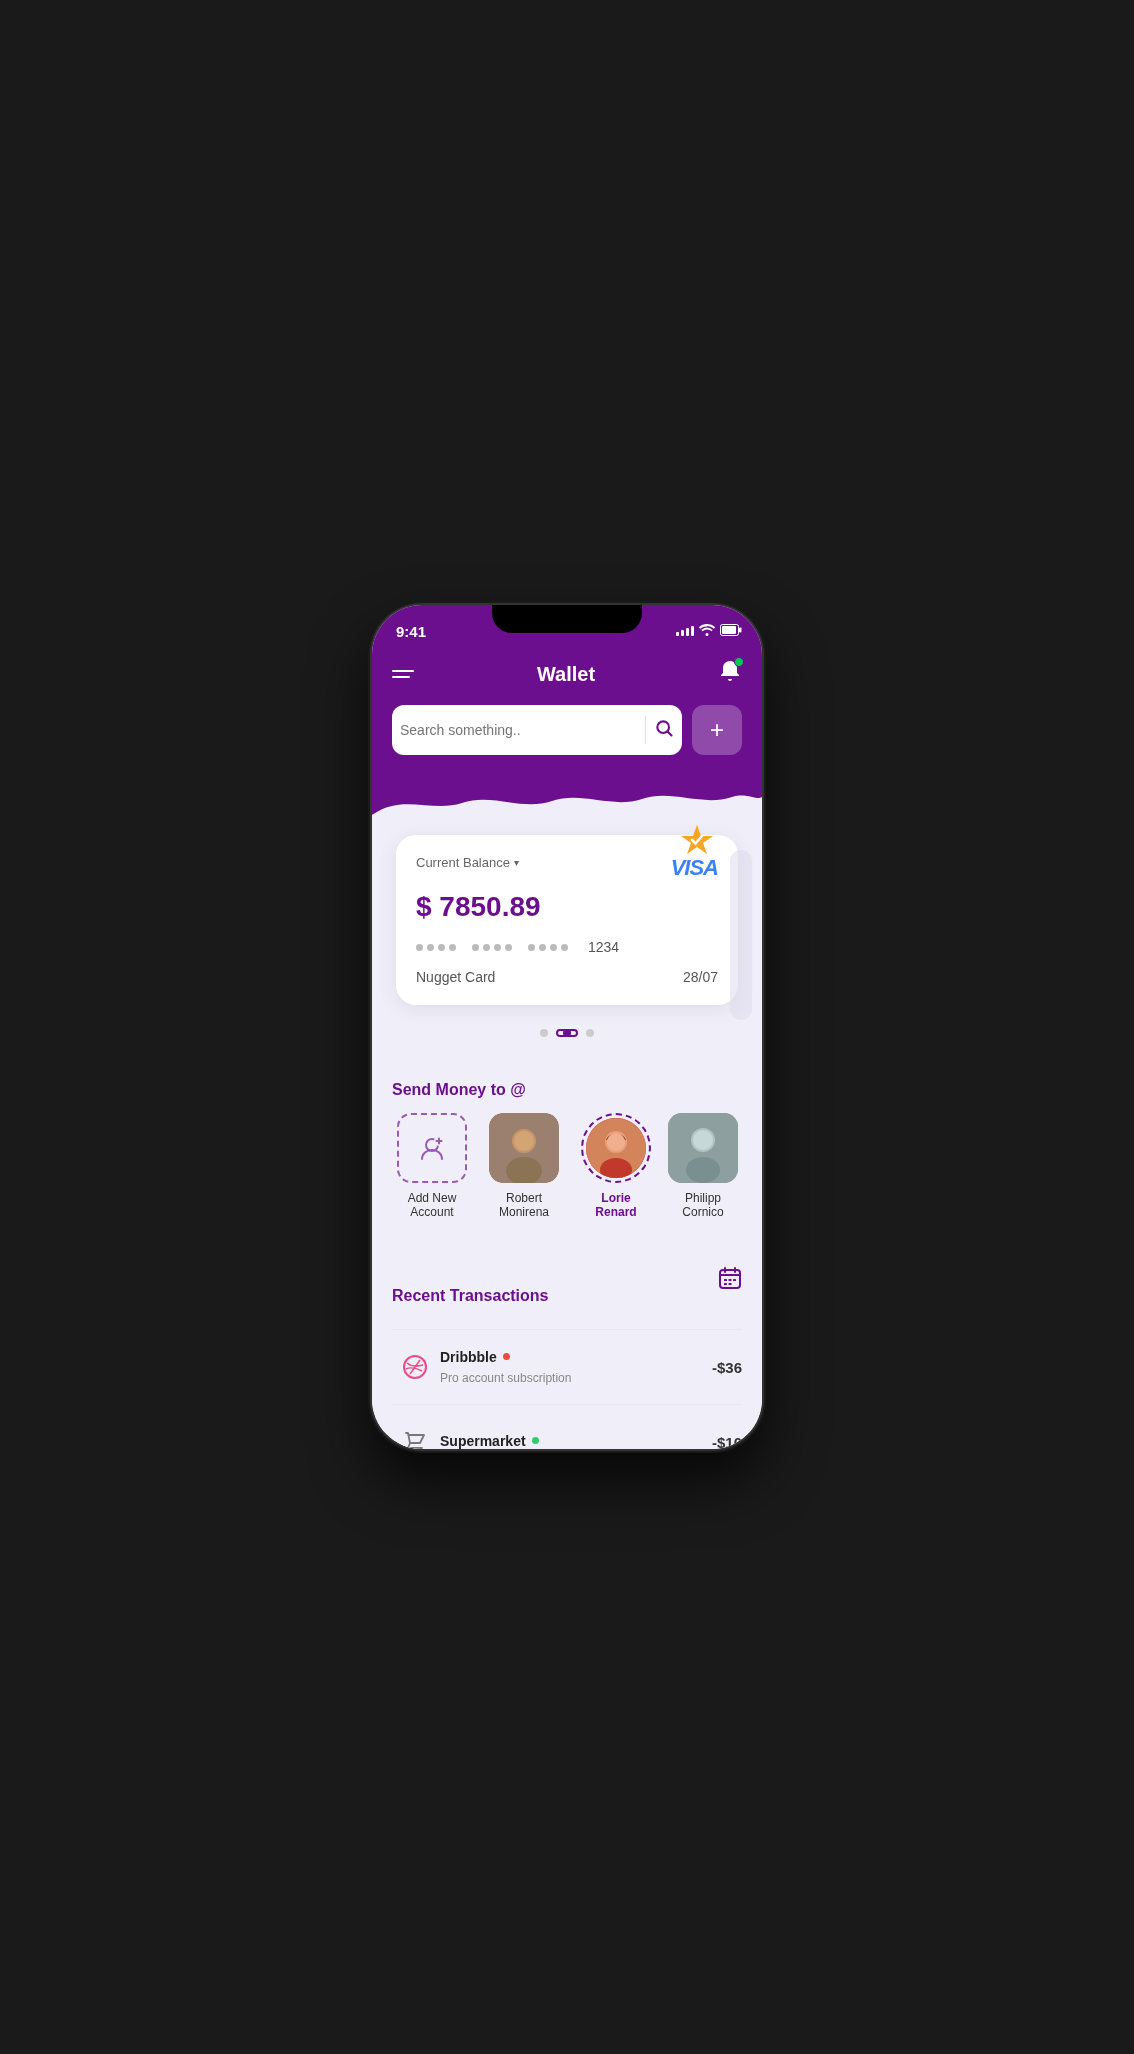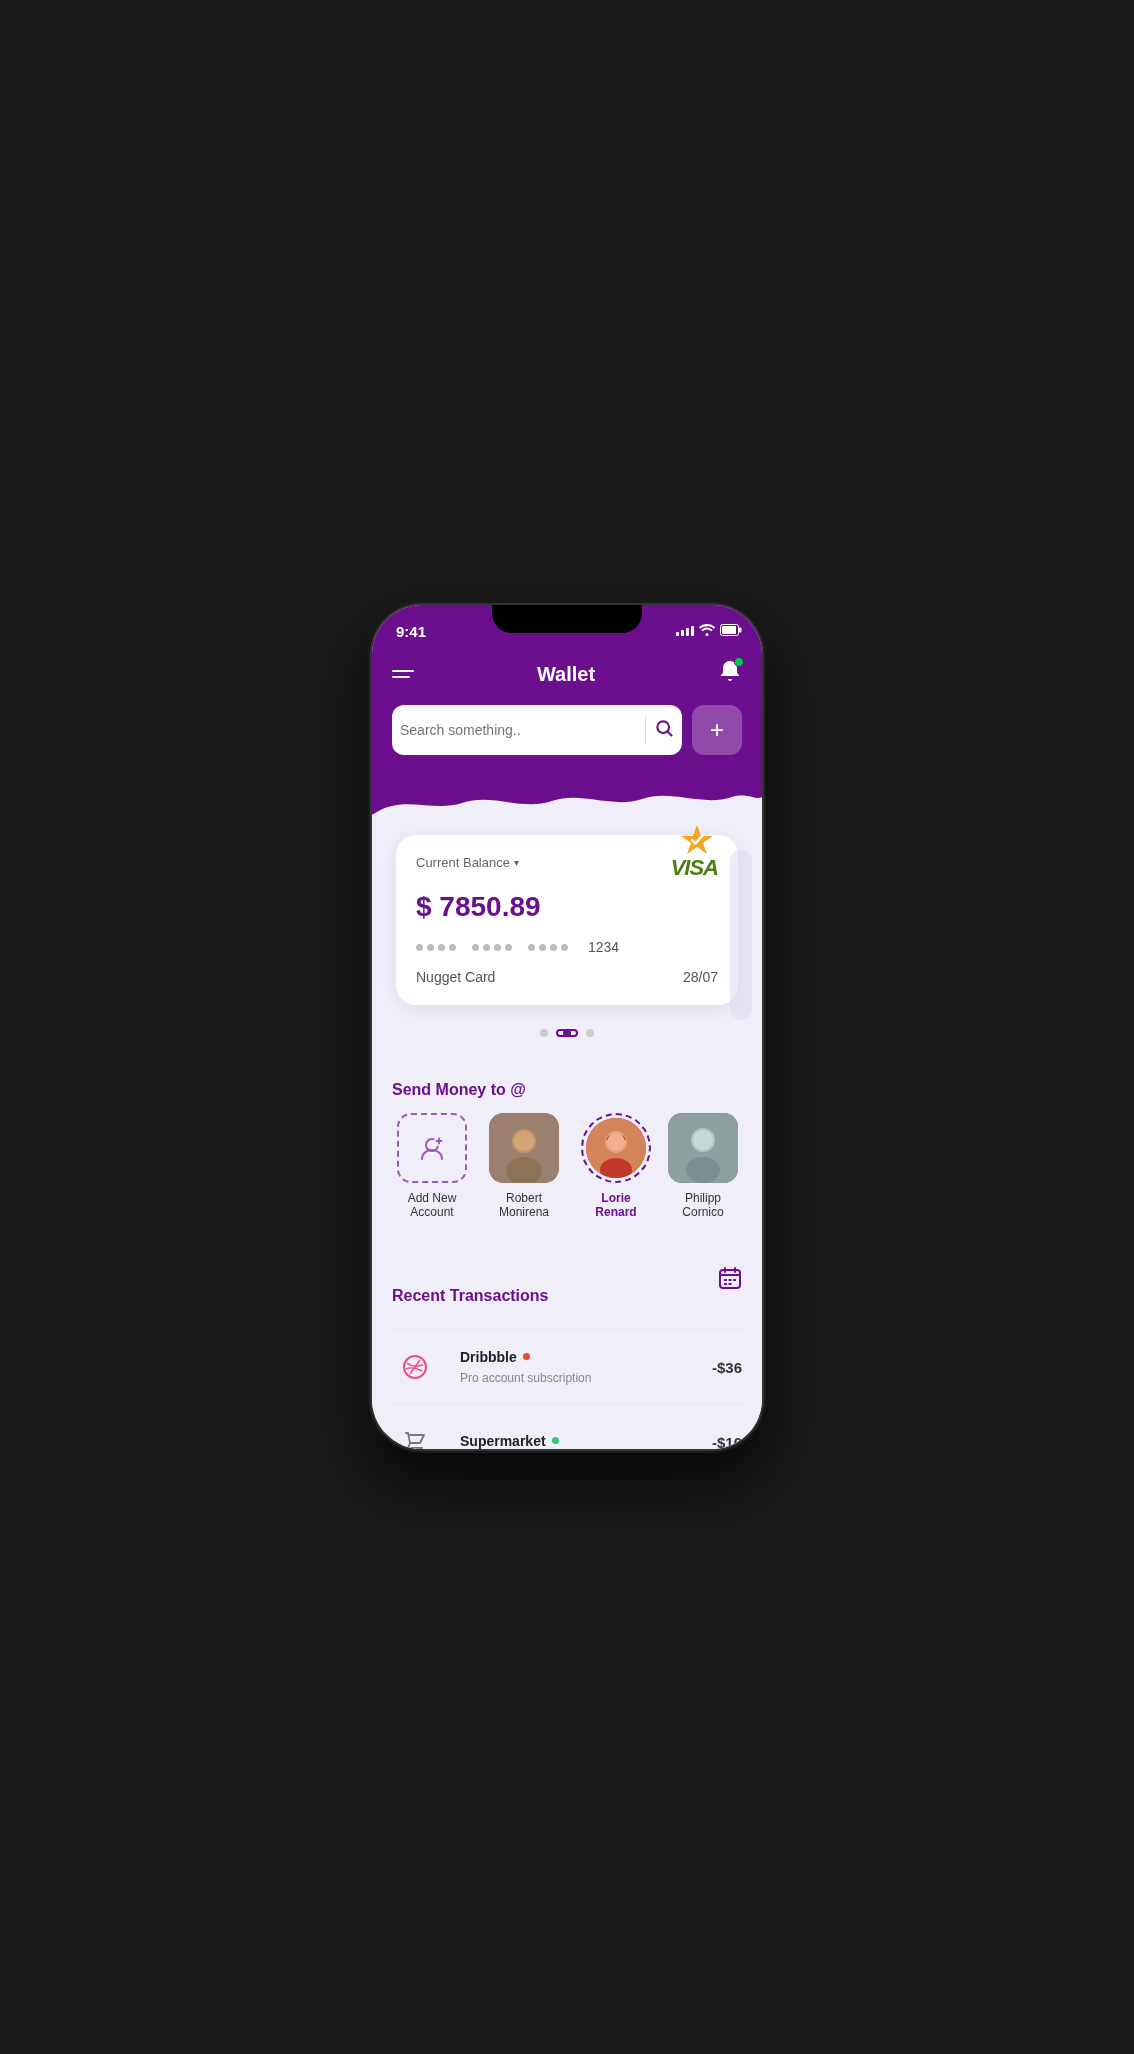--- a/index.html
+++ b/index.html
@@ -196,21 +196,21 @@
       align-items: center;
       gap: 4px;
     }
     .chevron-down {
       font-size: 10px;
       color: #666;
     }
     .visa-logo {
       font-size: 22px;
       font-weight: 900;
-      color: #4d7c0f;
+      color: #3b82f6;
       font-style: italic;
       letter-spacing: -1px;
     }
     .balance-amount {
       font-size: 28px;
       font-weight: 700;
       color: #6b0f8e;
       margin: 10px 0 16px;
     }
     .card-dots-row {
@@ -358,21 +358,21 @@
     .calendar-icon {
       font-size: 22px;
       color: #6b0f8e;
       cursor: pointer;
     }
     .transaction-item {
       display: flex;
       align-items: center;
       padding: 14px 0;
       border-top: 1px solid #e8e6f0;
-      gap: 22px;
+      gap: 2px;
     }
     .transaction-icon-wrap {
       width: 46px;
       height: 46px;
       background: #f0eef8;
       border-radius: 50%;
       display: flex;
       align-items: center;
       justify-content: center;
       font-size: 20px;

